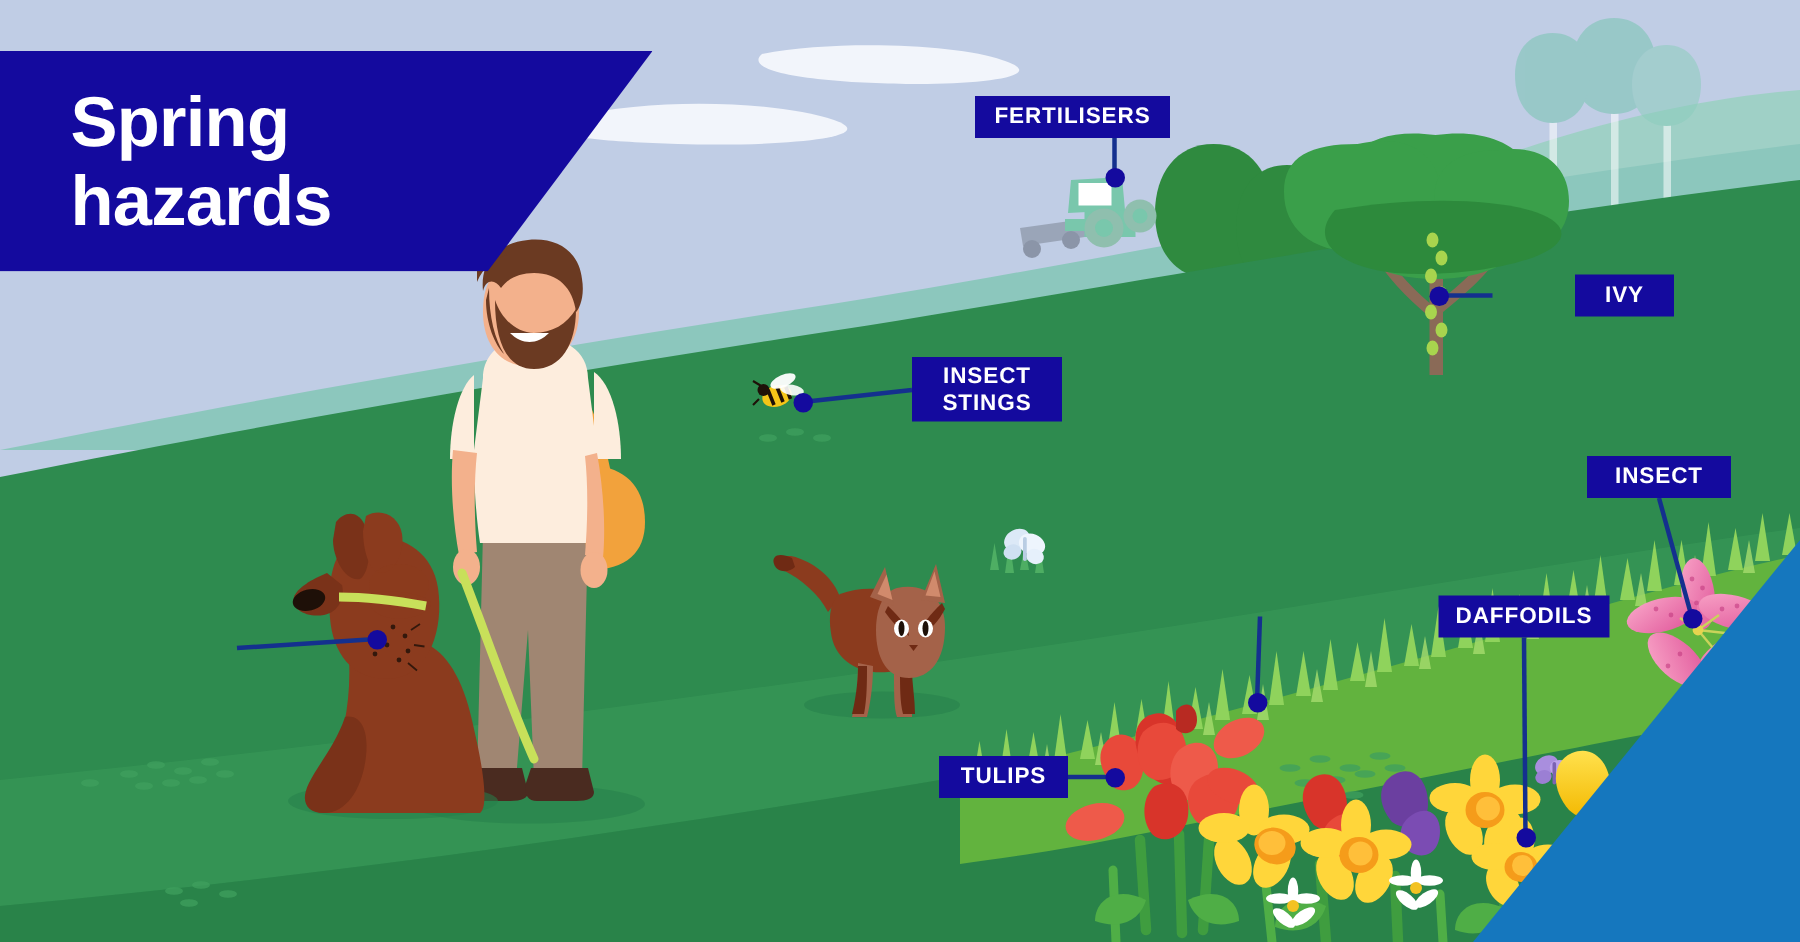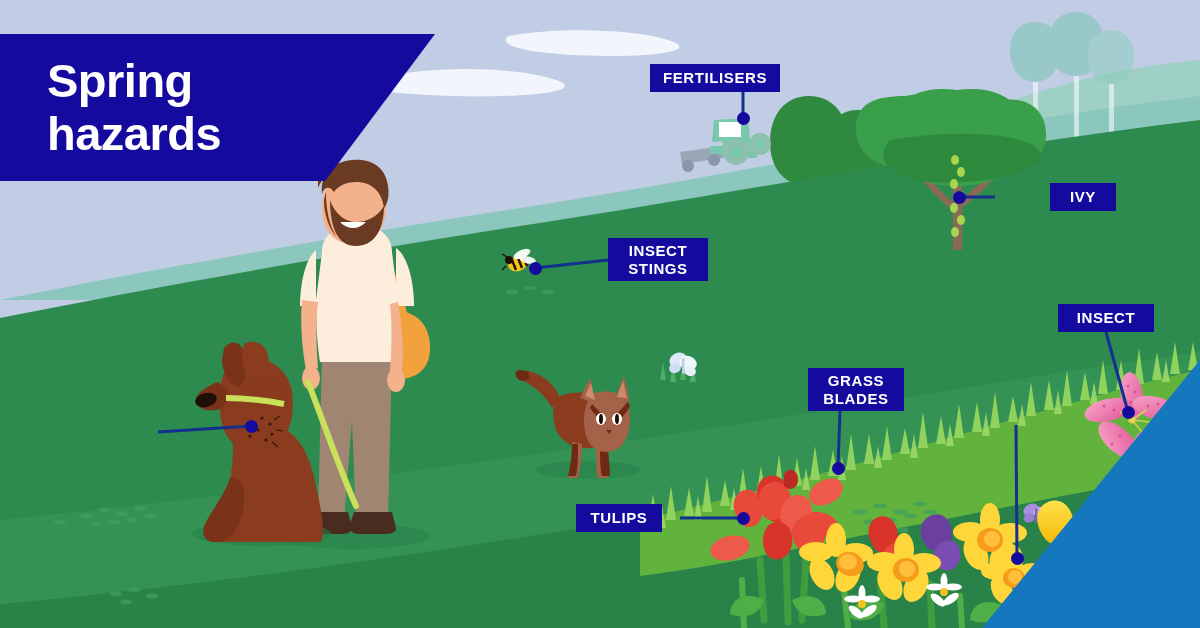--- a/index.html
+++ b/index.html
@@ -570,17 +570,16 @@
   <div class="dot" style="left:831.5px;top:461.5px"></div>
   <div class="dot" style="left:1010.5px;top:551.5px"></div>
   <div class="dot" style="left:244.5px;top:419.5px"></div>
   <div class="dot" style="left:736.5px;top:511.5px"></div>
 
   <div class="label" style="left:650px;top:64px;width:130px;height:28px">FERTILISERS</div>
   <div class="label" style="left:1050px;top:183px;width:66px;height:28px">IVY</div>
   <div class="label" style="left:608px;top:238px;width:100px;height:43px">INSECT
 STINGS</div>
   <div class="label" style="left:1058px;top:304px;width:96px;height:28px">INSECT</div>
-  <div class="label" style="left:808px;top:368px;width:96px;height:43px">GRASS
-BLADES</div>
-  <div class="label" style="left:576px;top:504px;width:86px;height:28px">TULIPS</div>
+  <div class="label" style="left:959px;top:397px;width:114px;height:28px">DAFFODILS</div>
+  <div class="label" style="left:626px;top:504px;width:86px;height:28px">TULIPS</div>
 
 </div>
 
 </body></html>

